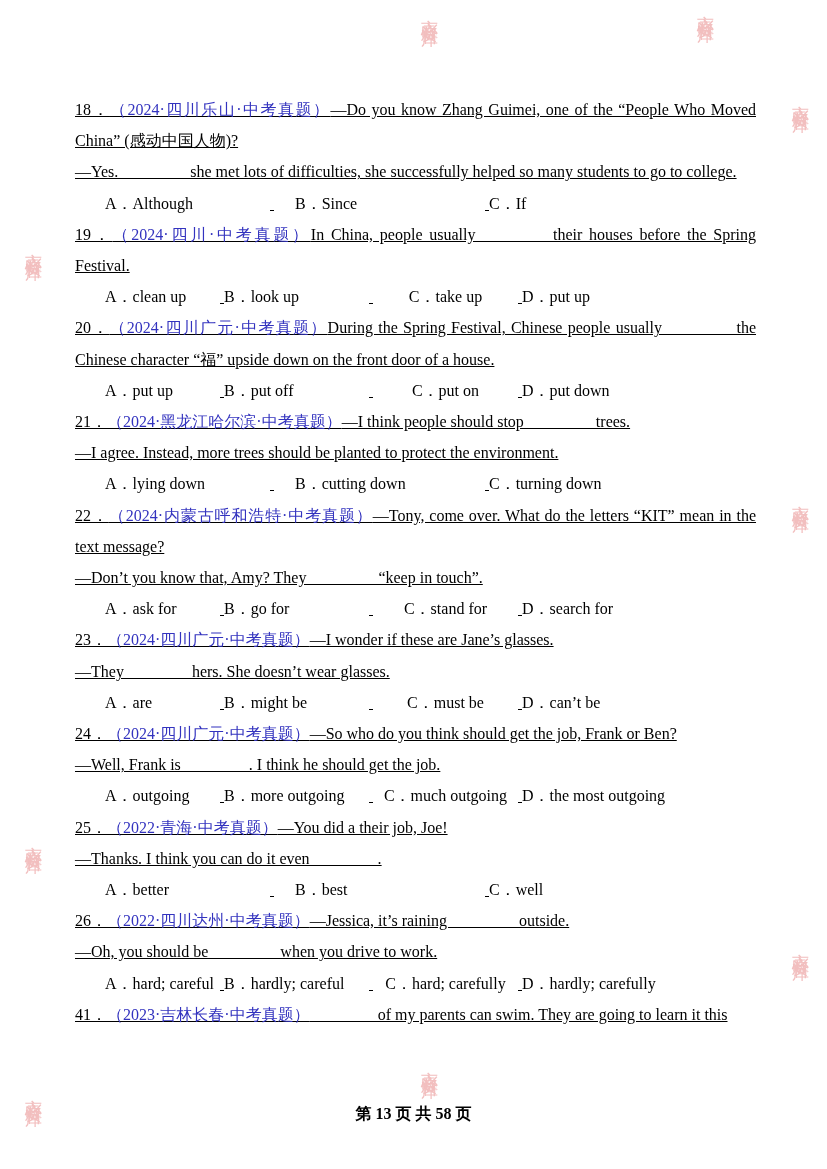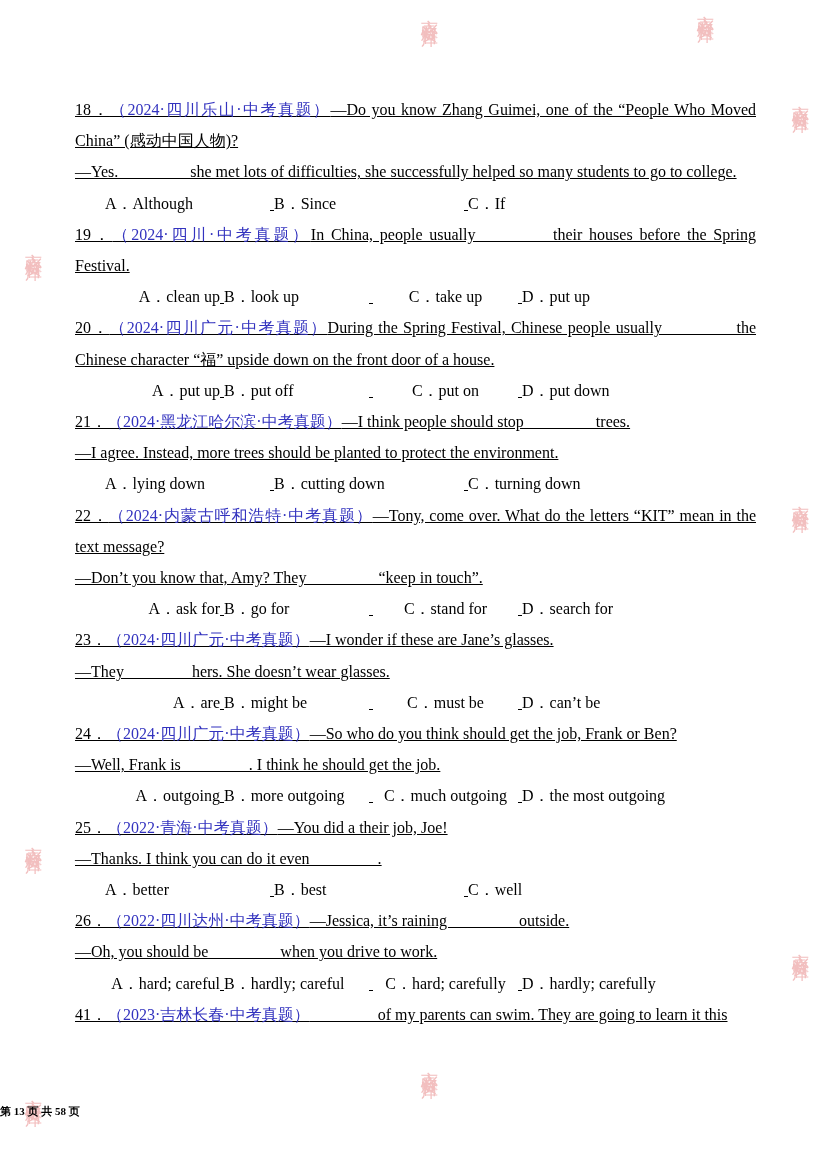--- a/index.html
+++ b/index.html
@@ -18,30 +18,30 @@
     left: 75px; top: 94px;
     width: 681px;
     font-size: 16px;
     line-height: 31.2px;
     text-decoration: underline;
   }
   p { margin: 0; text-align: justify; }
   .source { color: #3333bf; }
   .options { padding-left: 30px; text-align: left; }
   .opt { display: inline-block; white-space: nowrap; }
-  .opts4 .o1 { min-width: 115px; text-align: right; }
+  .opts4 .o1 { min-width: 115px; }
   .opts4 .o2 { min-width: 145px; }
   .opts4 .o3 { min-width: 145px; text-align: center; }
   .opts3 .o1 { min-width: 165px; }
-  .opts3 .o2 { min-width: 190px; }
+  .opts3 .o2 { min-width: 190px; margin-left: 21px; }
   .footer {
     position: absolute;
     left: 0; top: 1104px; width: 827px;
-    text-align: left;
-    font-size: 11px;
+    text-align: center;
+    font-size: 16px;
     font-weight: bold;
   }
   .wm {
     position: absolute;
     writing-mode: vertical-rl;
     color: #f0b4b4;
     opacity: 0.85;
     font-size: 17px;
     letter-spacing: 2px;
     font-family: "Liberation Sans", "DejaVu Sans", sans-serif;

